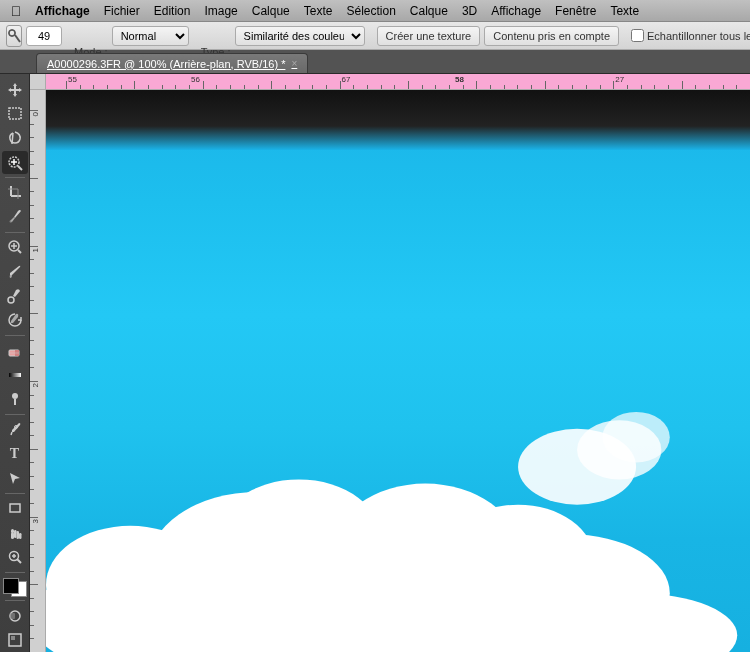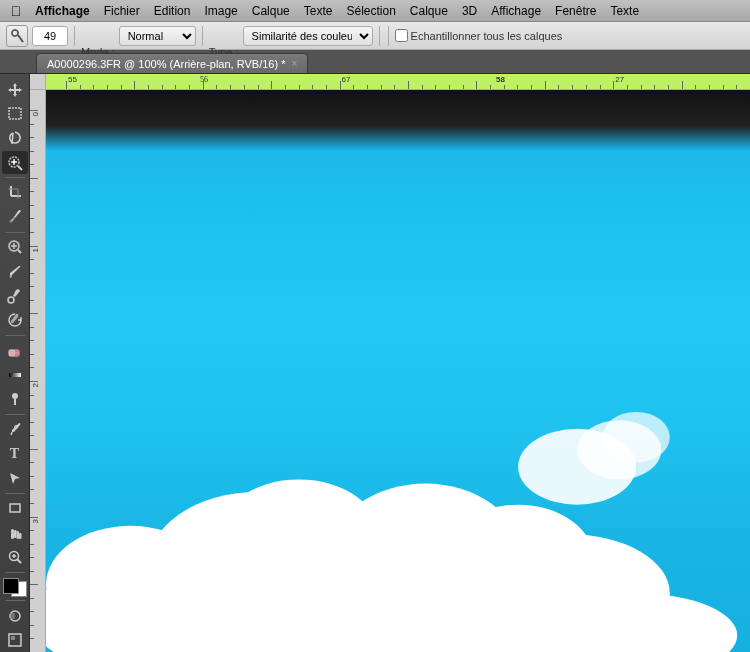--- a/index.html
+++ b/index.html
@@ -138,20 +138,21 @@
       display: flex;
       align-items: center;
       font-size: 11px;
       color: #ddd;
       cursor: pointer;
       gap: 6px;
     }
     .tab.active {
       background: linear-gradient(to bottom, #797979, #696969);
       color: #fff;
+      text-decoration: underline;
     }
     .tab-close {
       font-size: 10px;
       color: #aaa;
       cursor: pointer;
       line-height: 1;
     }
 
     
     #main {
@@ -228,21 +229,21 @@
       background: #444;
     }
 
     
     #ruler-top {
       position: absolute;
       top: 0;
       left: 16px;
       right: 0;
       height: 16px;
-      background: #bef264;
+      background: #f9a8d4;
       border-bottom: 1px solid #aaa;
       overflow: hidden;
     }
     
     #ruler-left {
       position: absolute;
       top: 16px;
       left: 0;
       width: 16px;
       bottom: 0;
@@ -383,20 +384,22 @@
   </select>
   <div class="options-separator"></div>
 
   <span class="options-label">Type :</span>
   <select class="options-select" style="width:130px;">
     <option>Similarité des couleurs</option>
     <option>Contiguïté</option>
   </select>
   <div class="options-separator"></div>
 
+  <button class="options-btn">Créer une texture</button>
+  <button class="options-btn">Contenu pris en compte</button>
   <div class="options-separator"></div>
 
   <label class="options-checkbox-label">
     <input type="checkbox" style="">
     <span>Echantillonner tous les calques</span>
   </label>
 </div>
 
 <div id="tabbar">
   <div class="tab active">
@@ -592,21 +595,21 @@
         <div class="ruler-tick minor" style="left: 33.68px;"></div>
         <div class="ruler-tick minor" style="left: 47.36px;"></div>
         <div class="ruler-tick minor" style="left: 61.04px;"></div>
         <div class="ruler-tick minor" style="left: 74.72px;"></div>
         <div class="ruler-tick major" style="left: 88.4px;"></div>
         <div class="ruler-tick minor" style="left: 102.08px;"></div>
         <div class="ruler-tick minor" style="left: 115.76px;"></div>
         <div class="ruler-tick minor" style="left: 129.44px;"></div>
         <div class="ruler-tick minor" style="left: 143.12px;"></div>
         <div class="ruler-tick major" style="left: 156.8px;"></div>
-        <div class="ruler-label" style="left: 154px; font-family: Liberation Serif, serif;">56</div>
+        <div class="ruler-label" style="left: 145px;">56</div>
         <div class="ruler-tick minor" style="left: 170.48px;"></div>
         <div class="ruler-tick minor" style="left: 184.16px;"></div>
         <div class="ruler-tick minor" style="left: 197.84px;"></div>
         <div class="ruler-tick minor" style="left: 211.52px;"></div>
         <div class="ruler-tick major" style="left: 225.2px;"></div>
         <div class="ruler-tick minor" style="left: 238.88px;"></div>
         <div class="ruler-tick minor" style="left: 252.56px;"></div>
         <div class="ruler-tick minor" style="left: 266.24px;"></div>
         <div class="ruler-tick minor" style="left: 279.92px;"></div>
         <div class="ruler-tick major" style="left: 293.6px;"></div>
@@ -614,21 +617,21 @@
         <div class="ruler-tick minor" style="left: 307.28px;"></div>
         <div class="ruler-tick minor" style="left: 320.96px;"></div>
         <div class="ruler-tick minor" style="left: 334.64px;"></div>
         <div class="ruler-tick minor" style="left: 348.32px;"></div>
         <div class="ruler-tick major" style="left: 362px;"></div>
         <div class="ruler-tick minor" style="left: 375.68px;"></div>
         <div class="ruler-tick minor" style="left: 389.36px;"></div>
         <div class="ruler-tick minor" style="left: 403.04px;"></div>
         <div class="ruler-tick minor" style="left: 416.72px;"></div>
         <div class="ruler-tick major" style="left: 430.4px;"></div>
-        <div class="ruler-label" style="left: 450px; font-weight: bold;">58</div>
+        <div class="ruler-label" style="left: 409px; font-weight: bold;">58</div>
         <div class="ruler-tick minor" style="left: 444.08px;"></div>
         <div class="ruler-tick minor" style="left: 457.76px;"></div>
         <div class="ruler-tick minor" style="left: 471.44px;"></div>
         <div class="ruler-tick minor" style="left: 485.12px;"></div>
         <div class="ruler-tick major" style="left: 498.8px;"></div>
         <div class="ruler-tick minor" style="left: 512.48px;"></div>
         <div class="ruler-tick minor" style="left: 526.16px;"></div>
         <div class="ruler-tick minor" style="left: 539.84px;"></div>
         <div class="ruler-tick minor" style="left: 553.52px;"></div>
         <div class="ruler-tick major" style="left: 567.2px;"></div>

